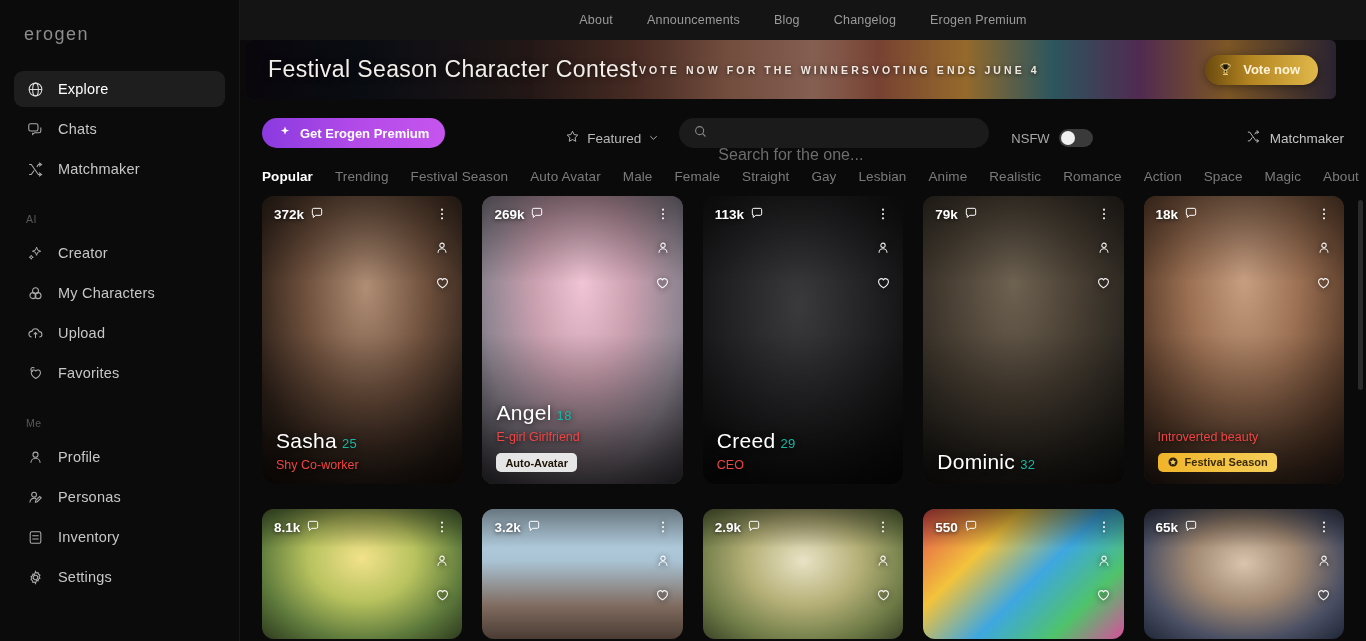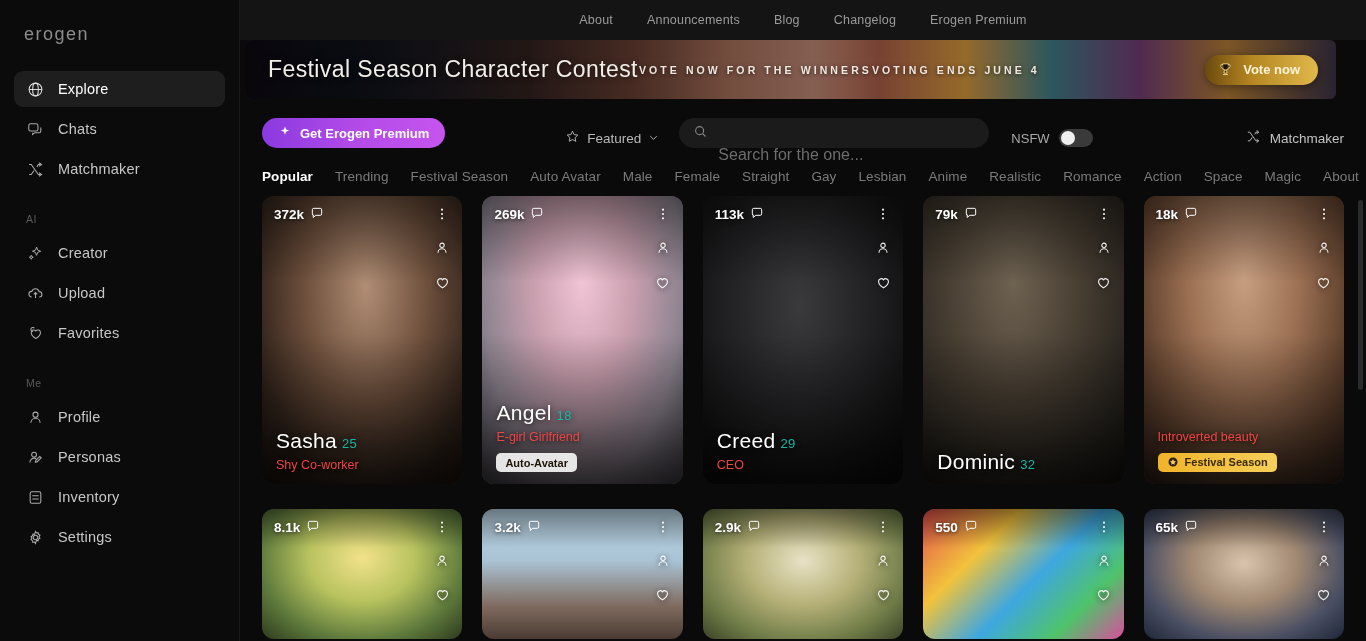--- a/index.html
+++ b/index.html
@@ -235,20 +235,30 @@
             <svg viewBox="0 0 24 24" fill="none" stroke="currentColor" stroke-width="1.4">
               <path d="M13.5 3l1.6 4.2 4.2 1.6-4.2 1.6-1.6 4.2-1.6-4.2L7.7 8.8l4.2-1.6z"></path>
               <path d="M6 14.5l.8 2 2 .8-2 .8-.8 2-.8-2-2-.8 2-.8z"></path>
             </svg>
           </span>
         <span>Creator</span>
       </div>
       <div class="nav-item">
         <span class="ico">
             <svg viewBox="0 0 24 24" fill="none" stroke="currentColor" stroke-width="1.5">
+              <circle cx="12" cy="8" r="4.2"></circle>
+              <circle cx="8.4" cy="15" r="4.2"></circle>
+              <circle cx="15.6" cy="15" r="4.2"></circle>
+            </svg>
+          </span>
+        <span>My Characters</span>
+      </div>
+      <div class="nav-item">
+        <span class="ico">
+            <svg viewBox="0 0 24 24" fill="none" stroke="currentColor" stroke-width="1.5">
               <path d="M6.5 17a4 4 0 0 1 .4-8A5.2 5.2 0 0 1 17 9.4a3.8 3.8 0 0 1 .4 7.6"></path>
               <path d="M12 18.5V11"></path>
               <path d="M9.5 13.2L12 10.7l2.5 2.5"></path>
             </svg>
           </span>
         <span>Upload</span>
       </div>
       <div class="nav-item">
         <span class="ico">
             <svg viewBox="0 0 24 24" fill="none" stroke="currentColor" stroke-width="1.5">

